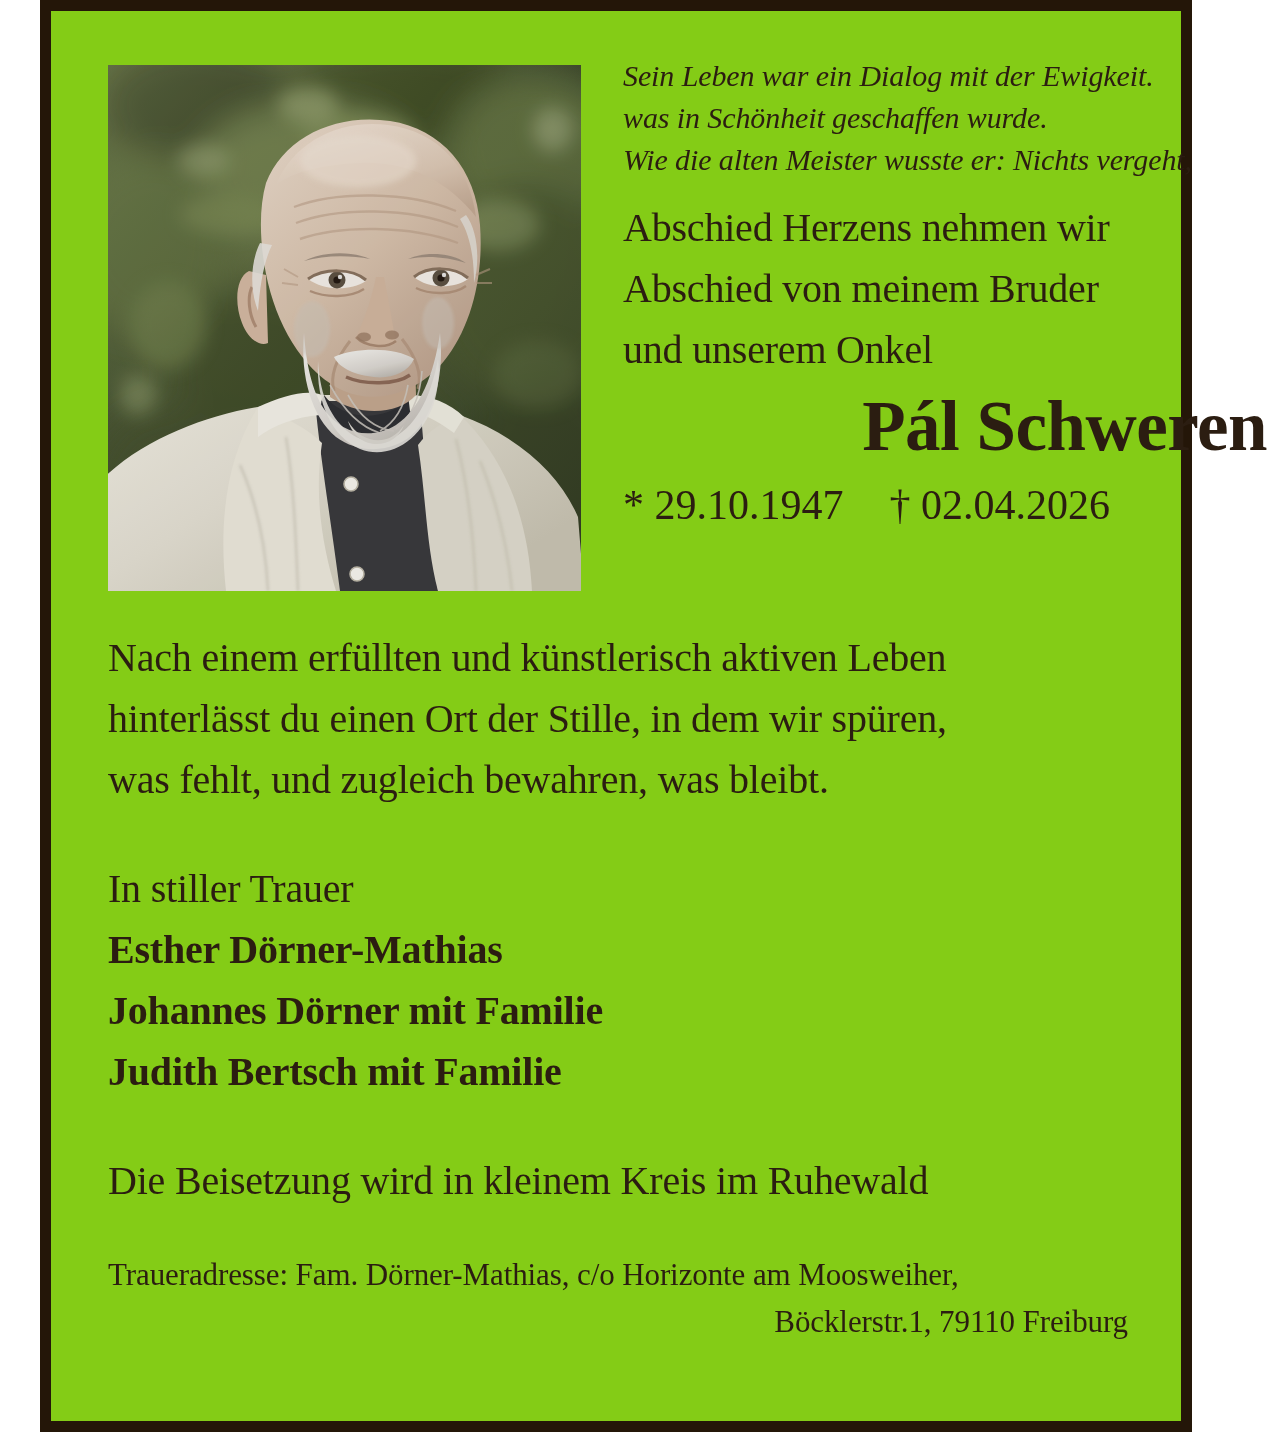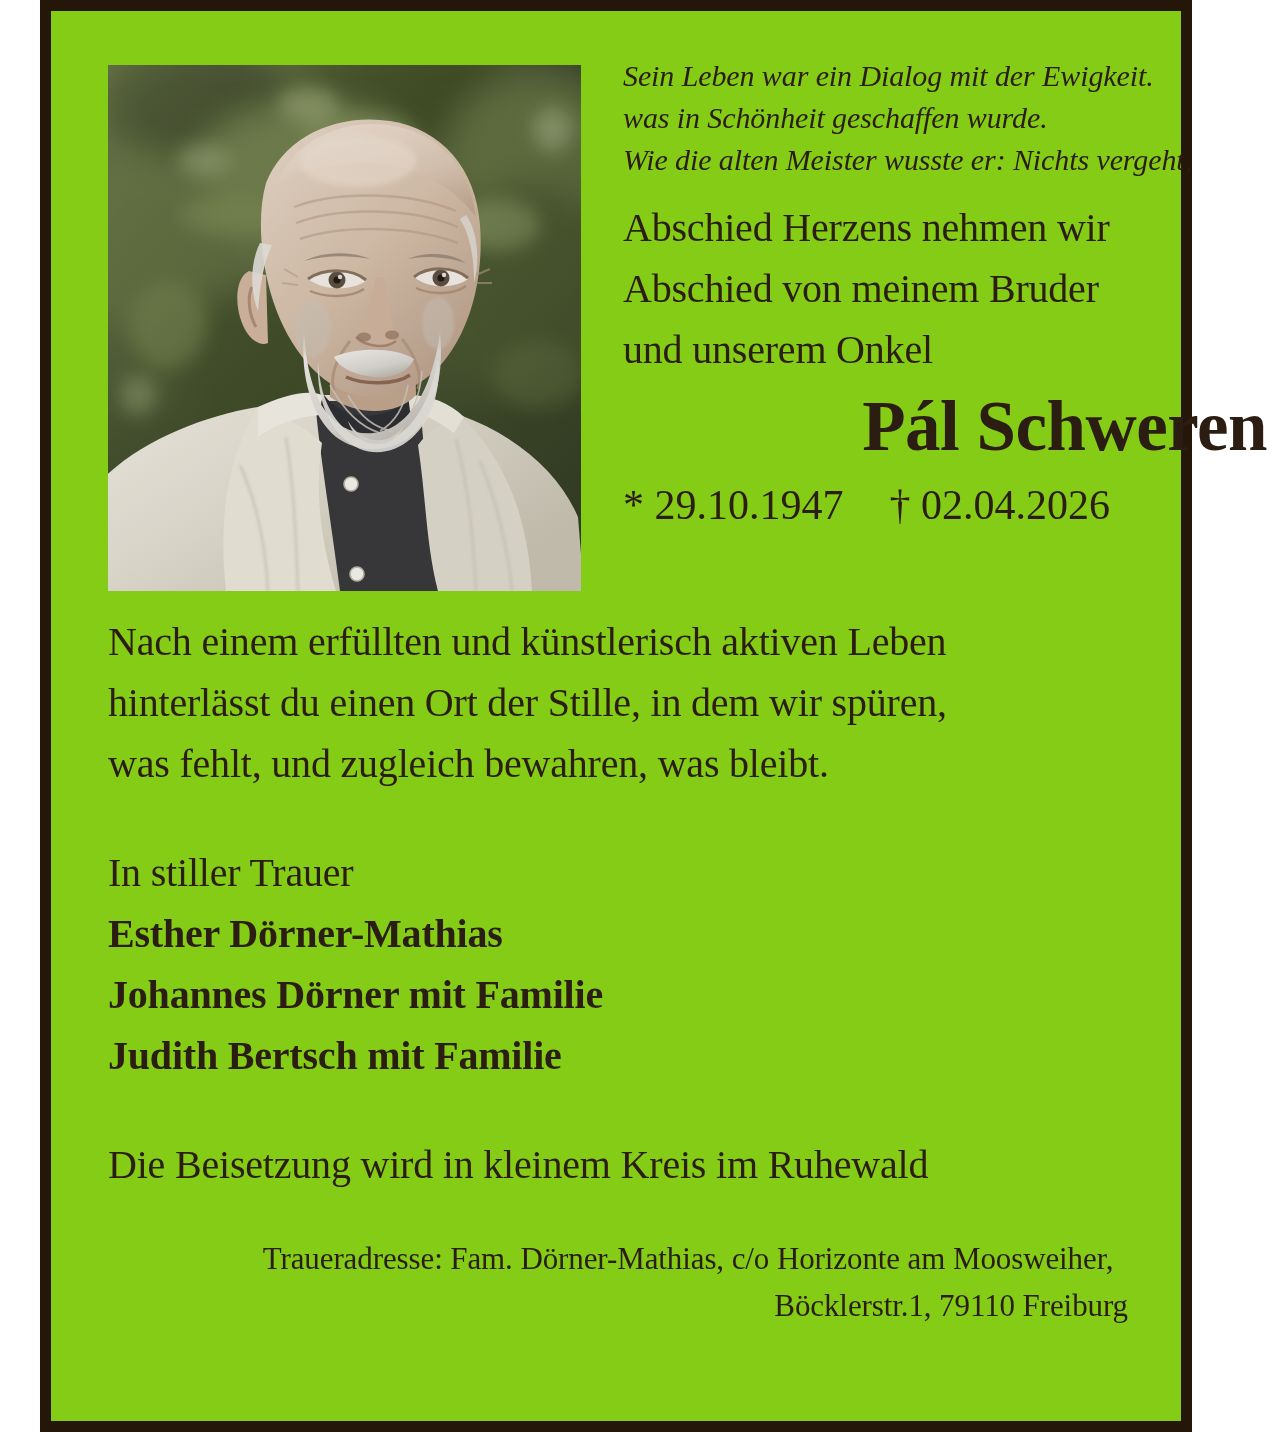--- a/index.html
+++ b/index.html
@@ -87,21 +87,21 @@
     text-align: left;
     padding-right: 4px;
     white-space: nowrap;
   }
   .dates .sep { display: inline-block; width: 46px; }
 
   
   #body-col {
     position: absolute;
     left: 57px;
-    top: 600px;
+    top: 616px;
     width: 1160px;
   }
 
   .para {
     font-size: 40px;
     line-height: 61px;
     letter-spacing: -0.2px;
   }
   .para .ln { display: block; white-space: nowrap; }
 
@@ -111,21 +111,21 @@
 
   .mourners { font-size: 40px; line-height: 61px; letter-spacing: -0.2px; }
   .mourners .ln { display: block; white-space: nowrap; }
   .mourners .ln.bold { font-weight: bold; }
 
   .address {
     font-size: 31px;
     line-height: 47px;
     letter-spacing: -0.1px;
   }
-  .address .ln { display: block; white-space: nowrap; text-align: center; }
+  .address .ln { display: block; white-space: nowrap; }
   .address .ln.center { text-align: right; padding-right: 140px; }
 </style>
 </head>
 <body>
 
 <div id="notice">
 
   <div id="top-block">
 
     <div id="portrait-frame">

